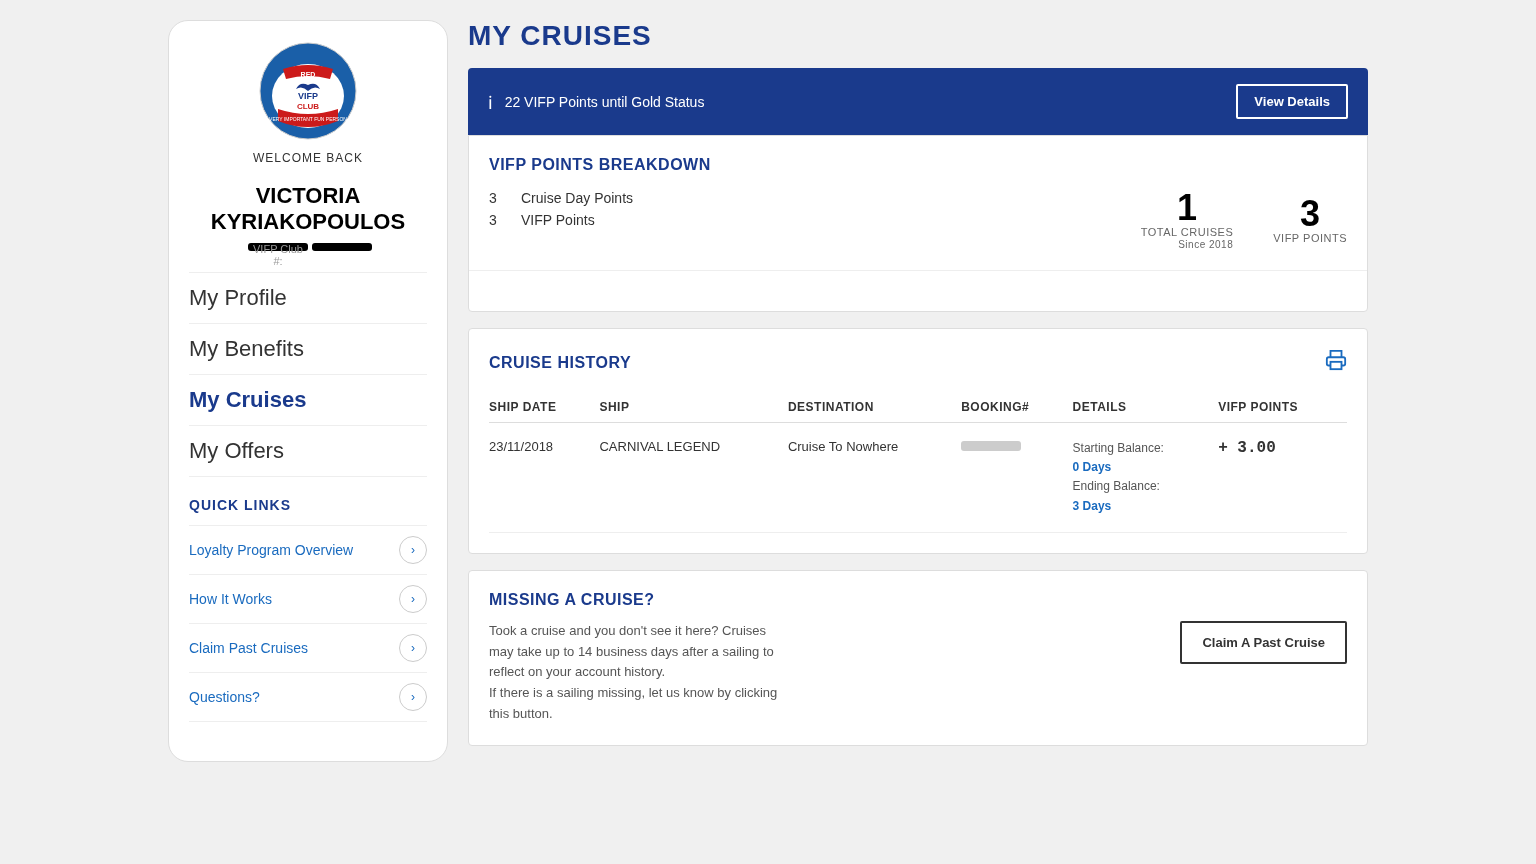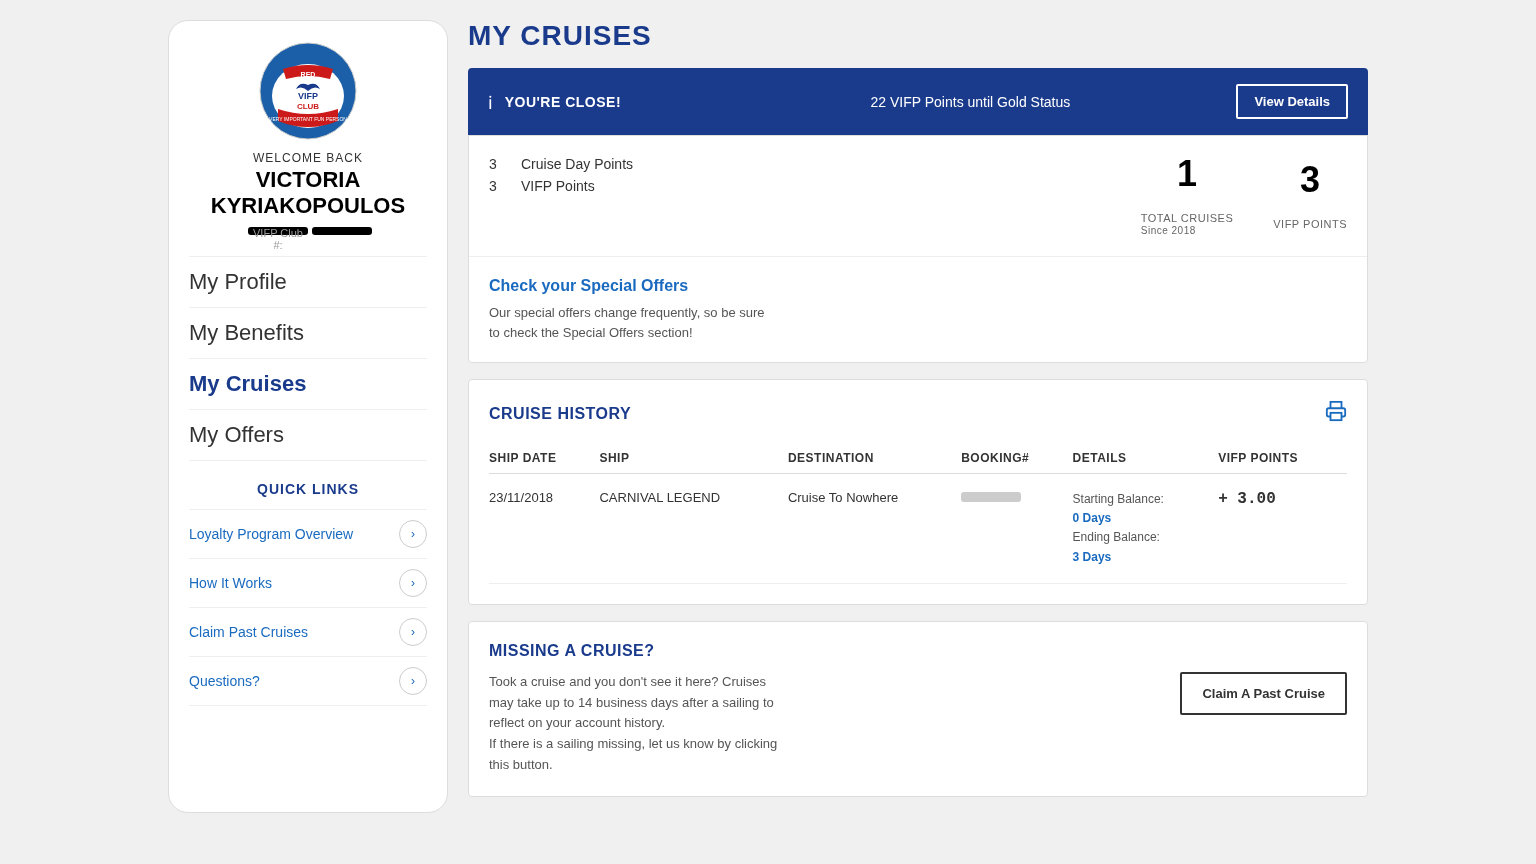--- a/index.html
+++ b/index.html
@@ -40,21 +40,21 @@
     }
     
     .logo-svg {
       width: 100px;
       height: 100px;
     }
     .welcome-text {
       font-size: 12px;
       color: #333;
       text-align: center;
-      margin-bottom: 2px;
+      margin-bottom: 18px;
       letter-spacing: 1px;
     }
     .user-name {
       font-size: 22px;
       font-weight: bold;
       color: #000;
       text-align: center;
       line-height: 1.2;
       margin-bottom: 4px;
     }
@@ -90,21 +90,20 @@
     .nav-item.active {
       color: #1a3a8c;
       font-weight: bold;
     }
     .nav-item:first-child {
       border-top: 1px solid #eee;
     }
 
     .quick-links-section {
       width: 100%;
-      text-align: center;
     }
     .quick-links-title {
       font-size: 14px;
       font-weight: bold;
       color: #1a3a8c;
       letter-spacing: 1px;
       margin-bottom: 12px;
     }
     .quick-link-item {
       display: flex;
@@ -239,22 +238,22 @@
     .stat-big {
       font-size: 36px;
       font-weight: bold;
       color: #000;
       line-height: 1;
     }
     .stat-label {
       font-size: 11px;
       color: #666;
       letter-spacing: 0.5px;
-      margin-top: 20px;
-      text-align: left;
+      margin-top: 0;
+      text-align: right;
     }
 
     
     .special-offers {
       padding: 20px;
       border-top: 1px solid #eee;
       display: flex;
       align-items: center;
       justify-content: space-between;
     }
@@ -446,27 +445,27 @@
         <span class="quick-link-arrow">›</span>
       </a>
     </div>
   </div>
 
   <div class="main-content">
     <h1 class="page-title">MY CRUISES</h1>
 
     <div class="alert-banner">
       <span class="alert-icon">ℹ</span>
-      <span class="alert-text">YOU'RE CLOSE!</span>
       <span style="flex:1; font-size:14px;">22 VIFP Points until Gold Status</span>
       <button class="view-details-btn">View Details</button>
     </div>
 
     <div class="card card-no-top-radius">
       <div class="points-breakdown">
+        <p class="points-breakdown-title">VIFP POINTS BREAKDOWN</p>
         <div class="points-breakdown-body">
           <div class="points-list">
             <div class="points-row">
               <span class="num">3</span>
               <span>Cruise Day Points</span>
             </div>
             <div class="points-row">
               <span class="num">3</span>
               <span>VIFP Points</span>
             </div>
@@ -478,24 +477,20 @@
             </div>
             <div class="stat-block">
               <div class="stat-big">3</div>
               <div class="stat-label">VIFP POINTS</div>
             </div>
           </div>
         </div>
       </div>
 
       <div class="special-offers">
-        <div class="special-offers-left">
-          <p class="special-offers-title">Check your Special Offers</p>
-          <p class="special-offers-text">Our special offers change frequently, so be sure<br>to check the Special Offers section!</p>
-        </div>
       </div>
     </div>
 
     <div class="card-full">
       <div class="cruise-history">
         <div class="cruise-history-header">
           <p class="cruise-history-title">CRUISE HISTORY</p>
           <span class="print-icon">
             <svg width="22" height="22" viewBox="0 0 24 24" fill="none" stroke="#1a6bbf" stroke-width="2">
               <polyline points="6 9 6 2 18 2 18 9"></polyline>

